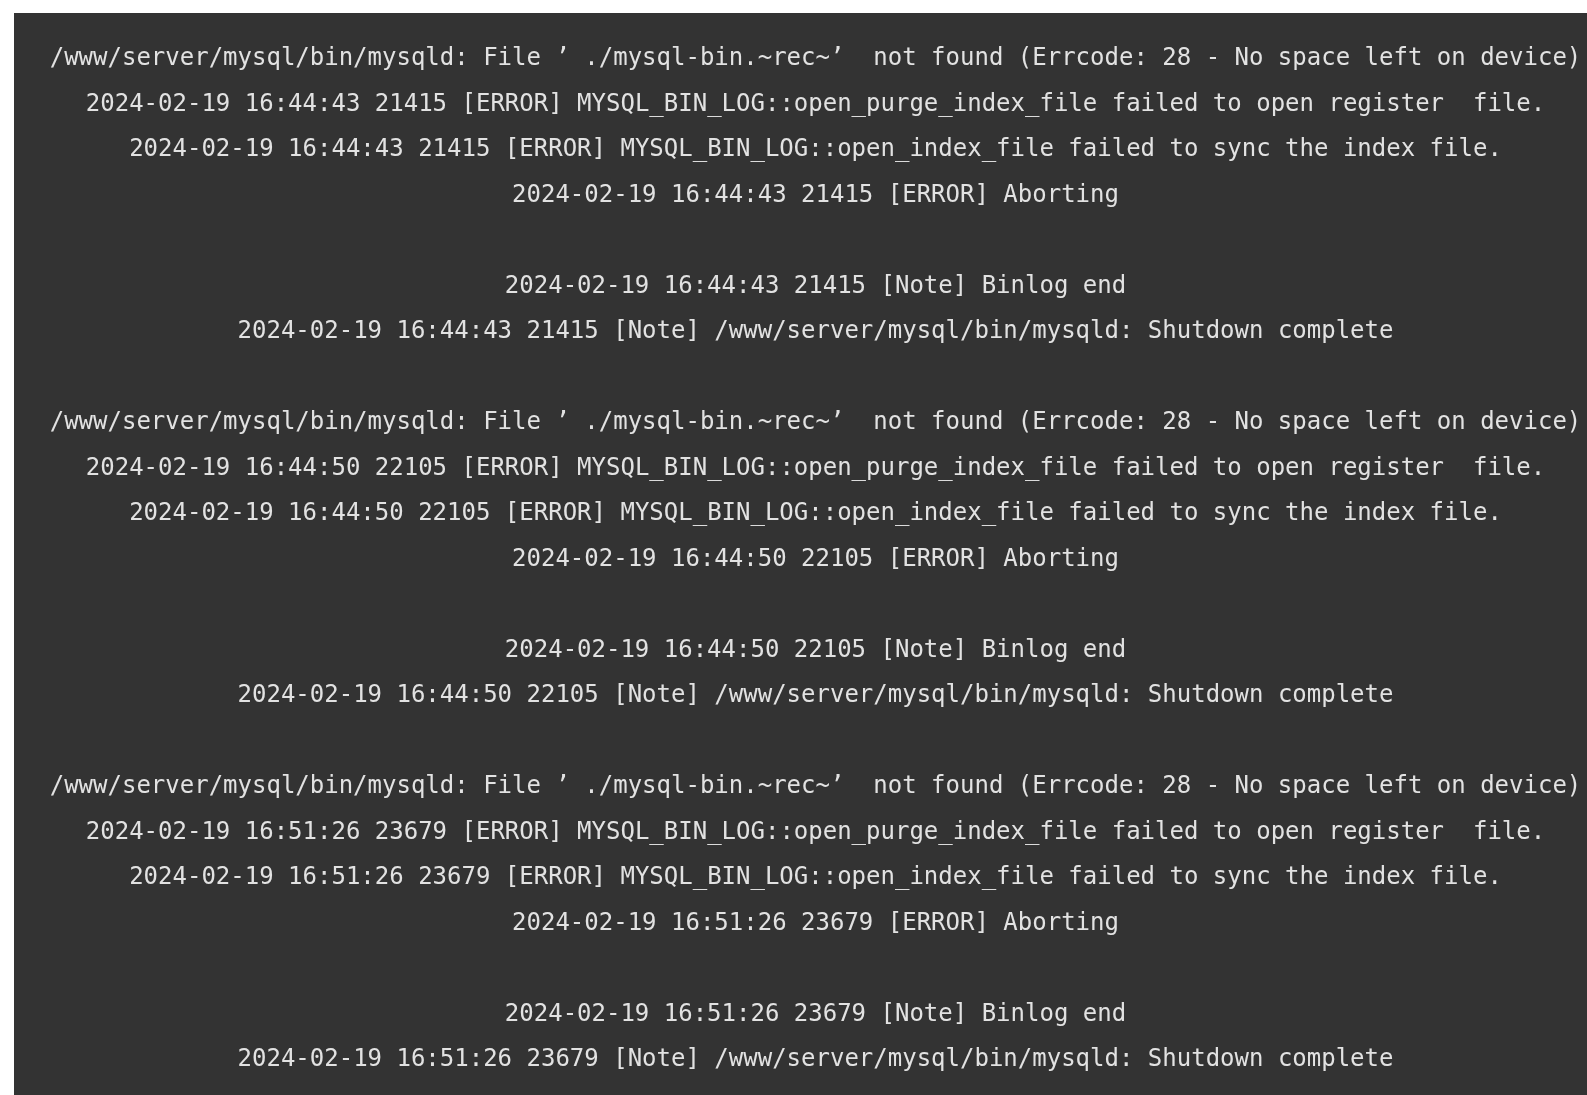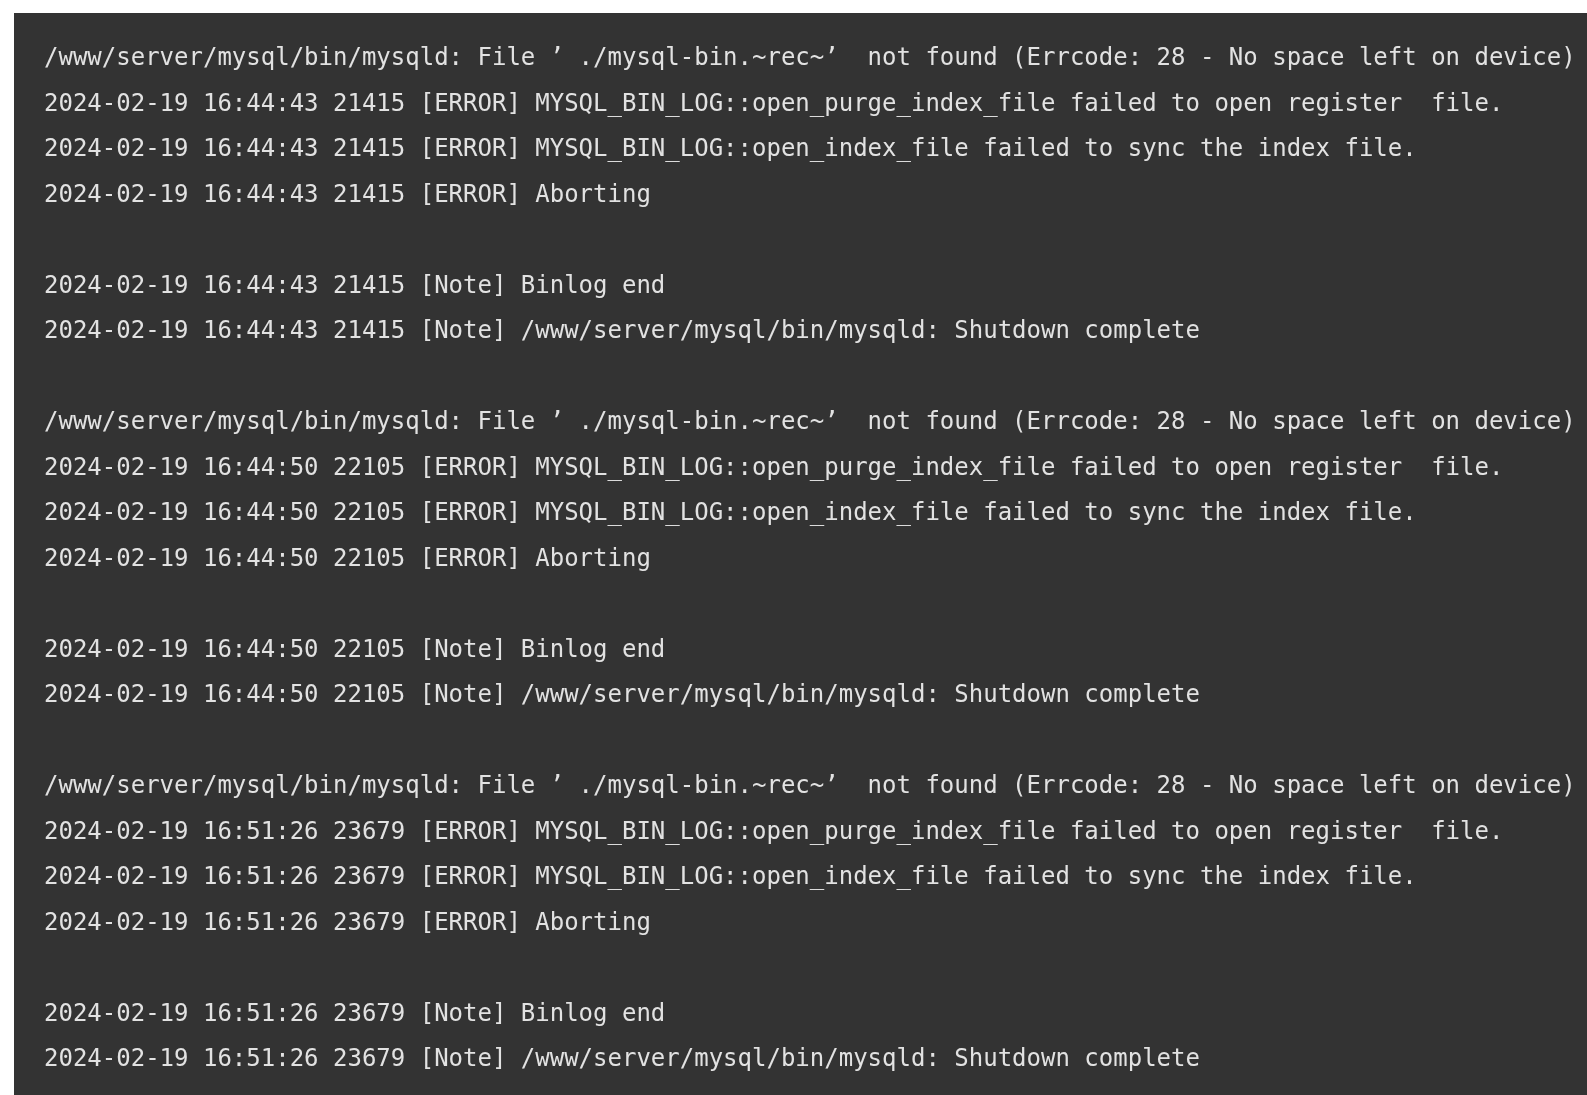--- a/index.html
+++ b/index.html
@@ -13,20 +13,21 @@
     height: 1095px;
     overflow: hidden;
     font-family: "DejaVu Sans Mono", "Liberation Mono", monospace;
   }
   #log-viewport {
     position: relative;
     width: 1587px;
     height: 1095px;
     background: #ffffff;
     overflow: hidden;
+    text-align: center;
   }
   #log-block {
     position: absolute;
     left: 14px;
     top: 0;
     width: 1573px;
     height: 1095px;
     background: #333333;
     box-sizing: border-box;
     padding: 22px 0 0 30px;

